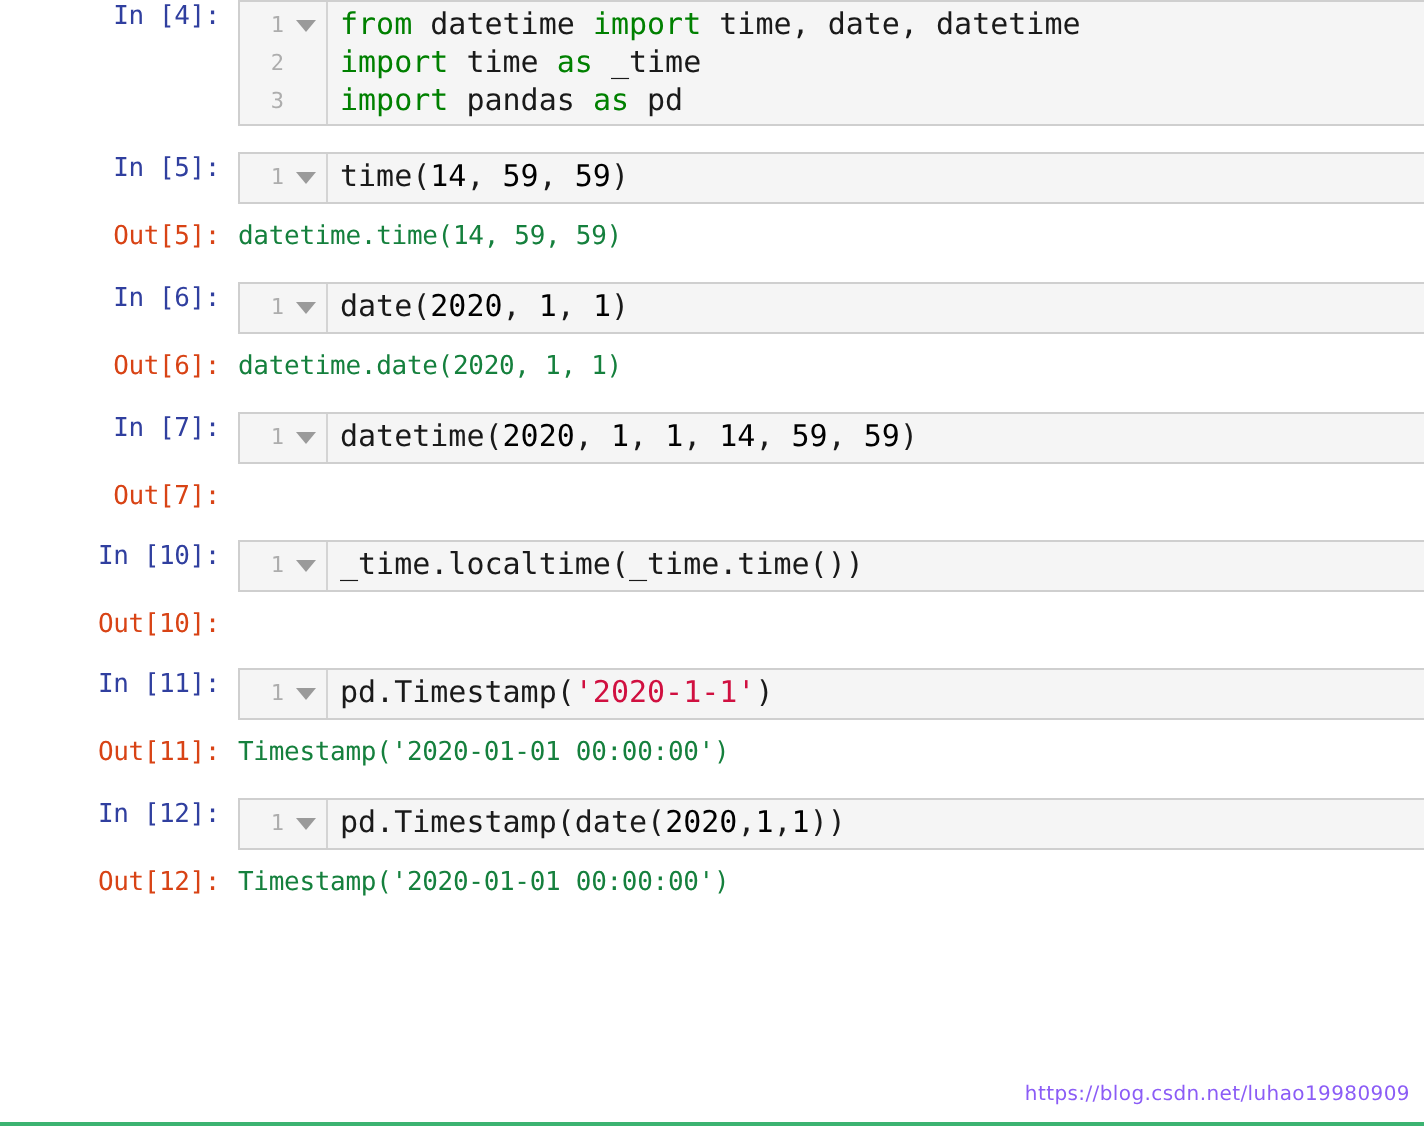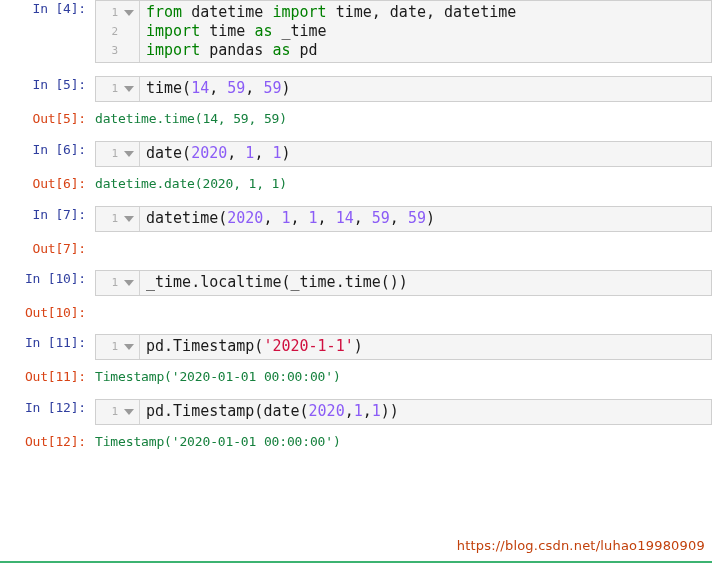--- a/index.html
+++ b/index.html
@@ -21,20 +21,21 @@
     top: 0;
     width: 712px;
     height: 570px;
     overflow: hidden;
   }
 
   
   .cell {
     position: relative;
     width: 632px;
+    margin-left: 24px;
   }
 
   .row {
     display: flex;
     align-items: flex-start;
     width: 712px;
   }
 
   
   .prompt {
@@ -107,21 +108,21 @@
     height: 19px;
     line-height: 19px;
     font-family: "DejaVu Sans Mono", "Liberation Mono", monospace;
     font-size: 15px;
     color: #1a1a1a;
     white-space: pre;
   }
 
   
   .kw  { color: #008000; font-weight: normal; }
-  .num { color: #8b5cf6; }
+  .num { color: #000000; }
   .str { color: #d01040; }
   .pl  { color: #1a1a1a; }
 
   
   .output-area {
     flex: 1 1 auto;
     background: #ffffff;
     padding: 0;
     box-sizing: border-box;
   }
@@ -136,22 +137,22 @@
 
   .gap-sm { height: 8px; }
   .gap-md { height: 13px; }
 
   
   #watermark {
     position: absolute;
     right: 7px;
     bottom: 17px;
     font-family: "DejaVu Sans", "Liberation Sans", sans-serif;
-    font-size: 13px;
-    color: #c2410c;
+    font-size: 10px;
+    color: #8b5cf6;
     letter-spacing: 0.2px;
     white-space: nowrap;
     pointer-events: none;
   }
   #bottom-rule {
     position: absolute;
     left: 0;
     bottom: 7px;
     width: 712px;
     height: 2px;

